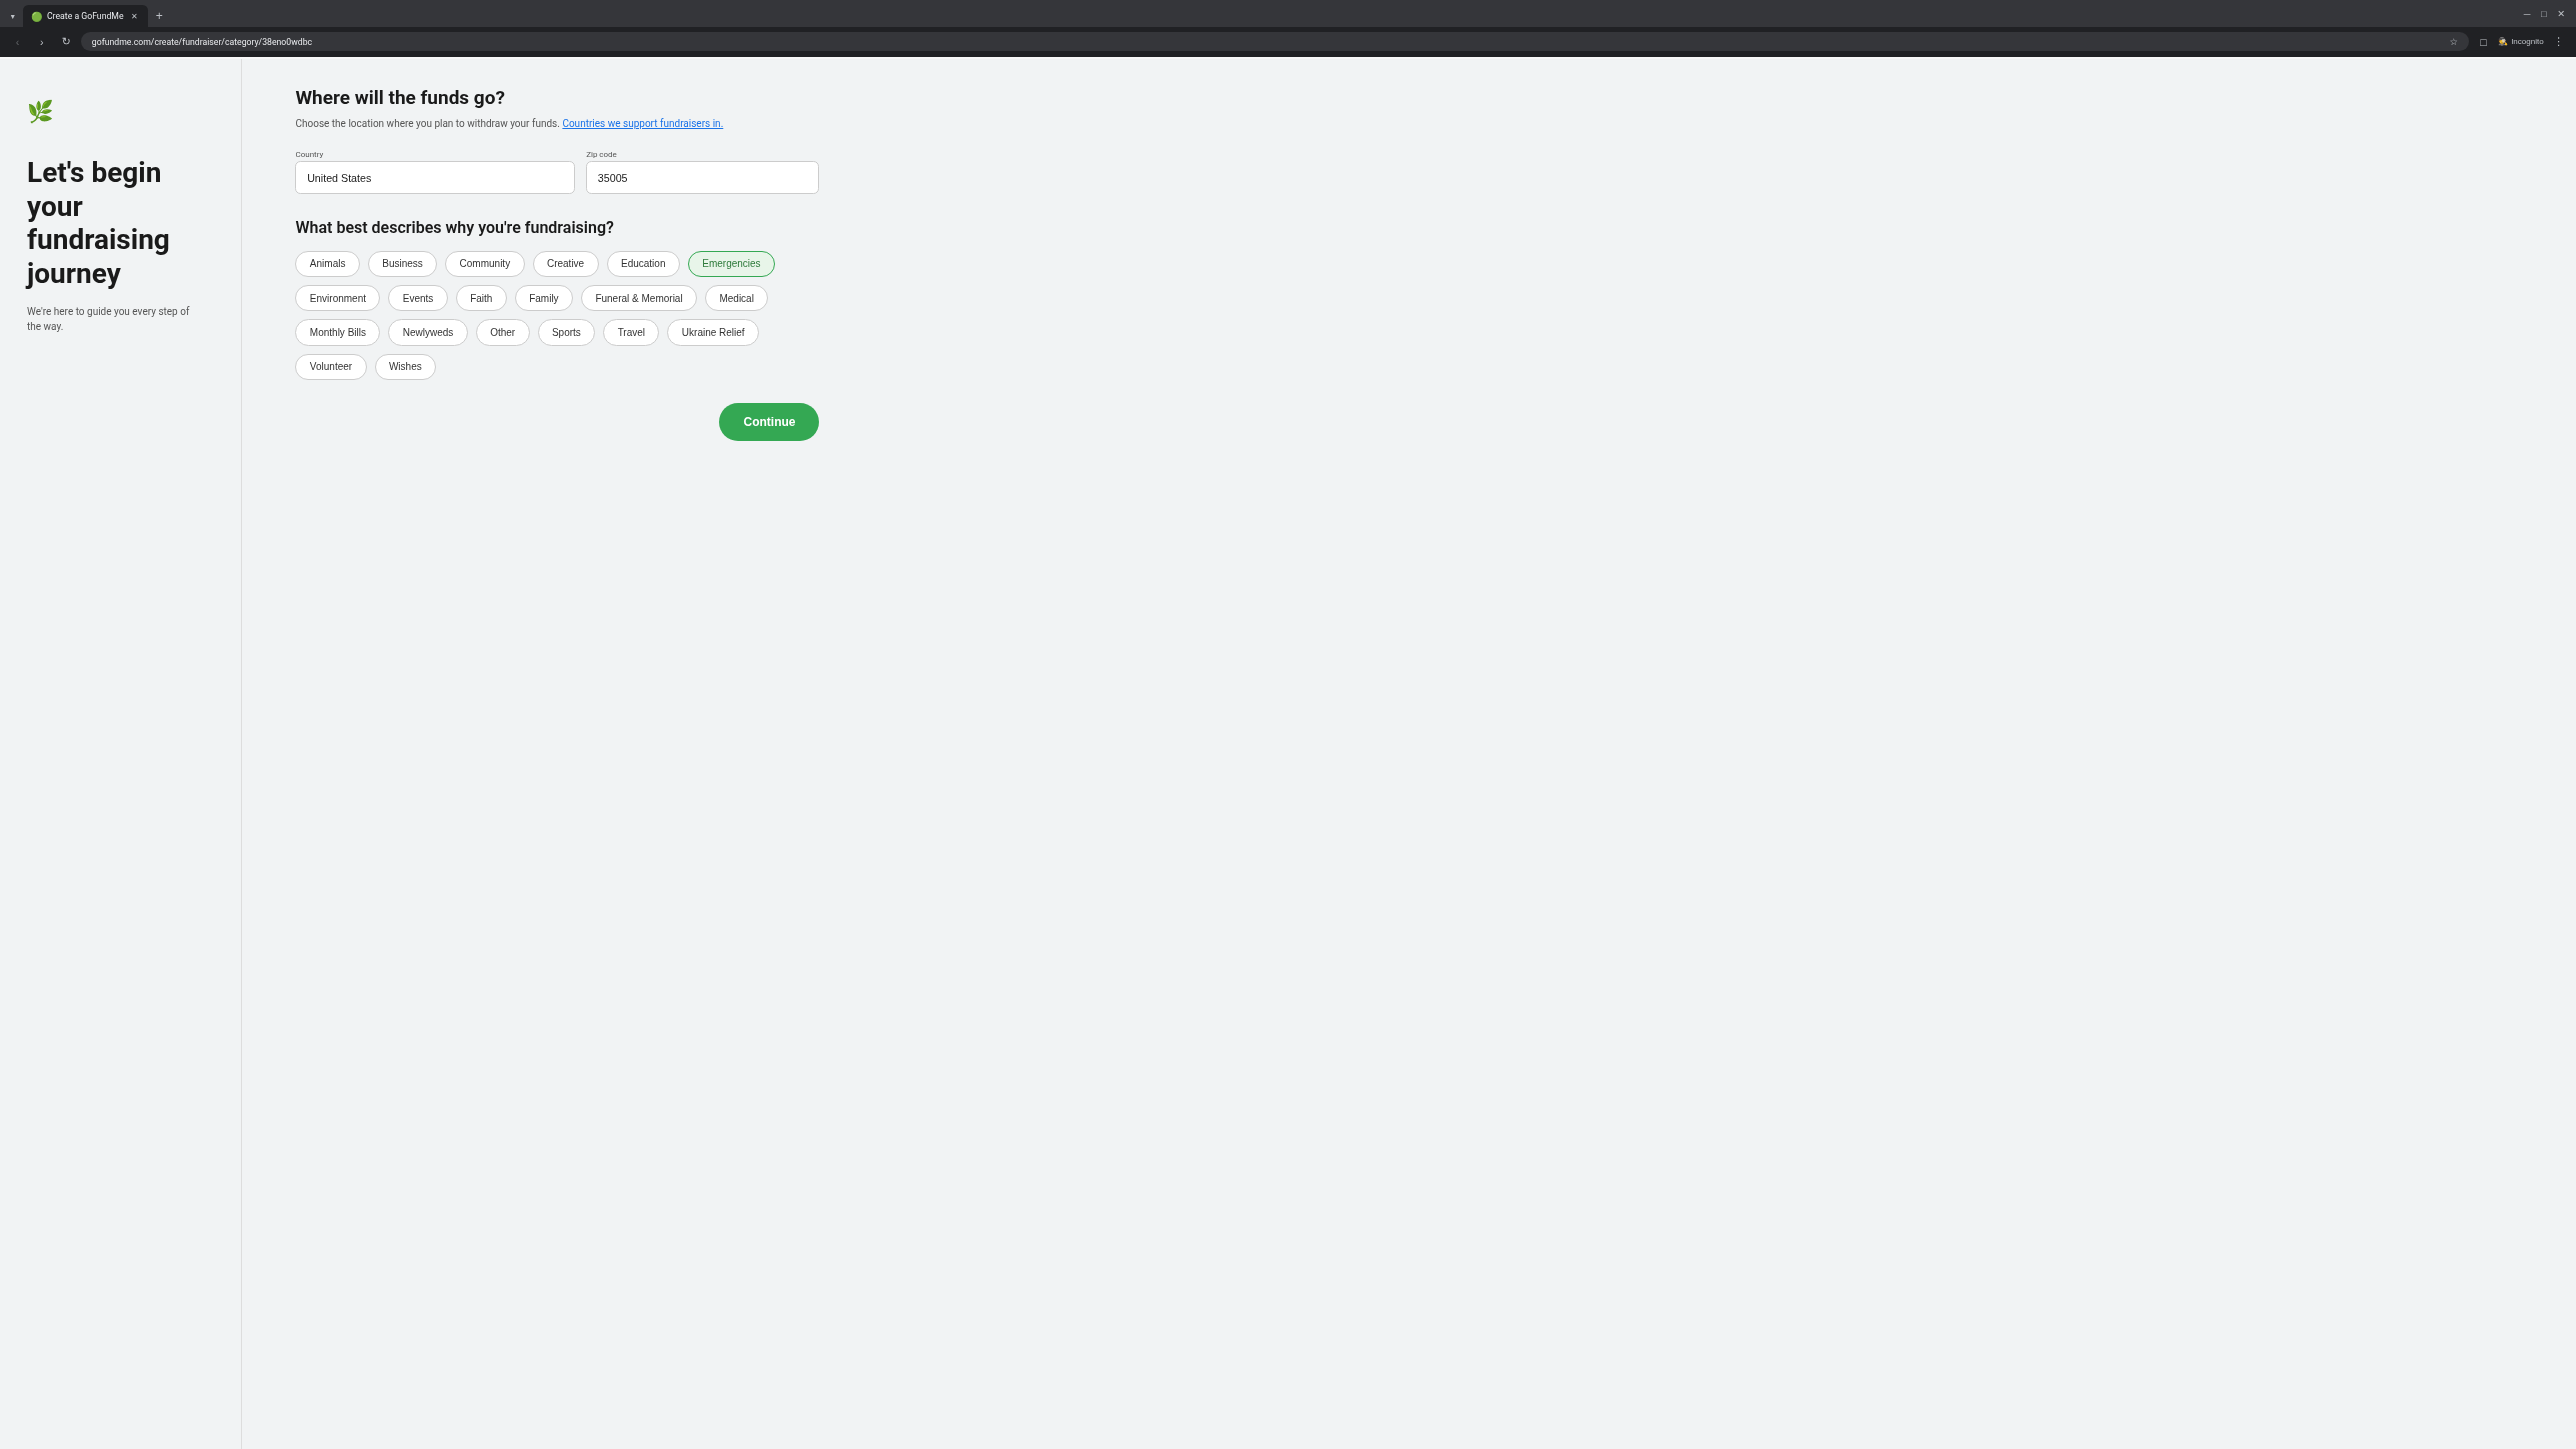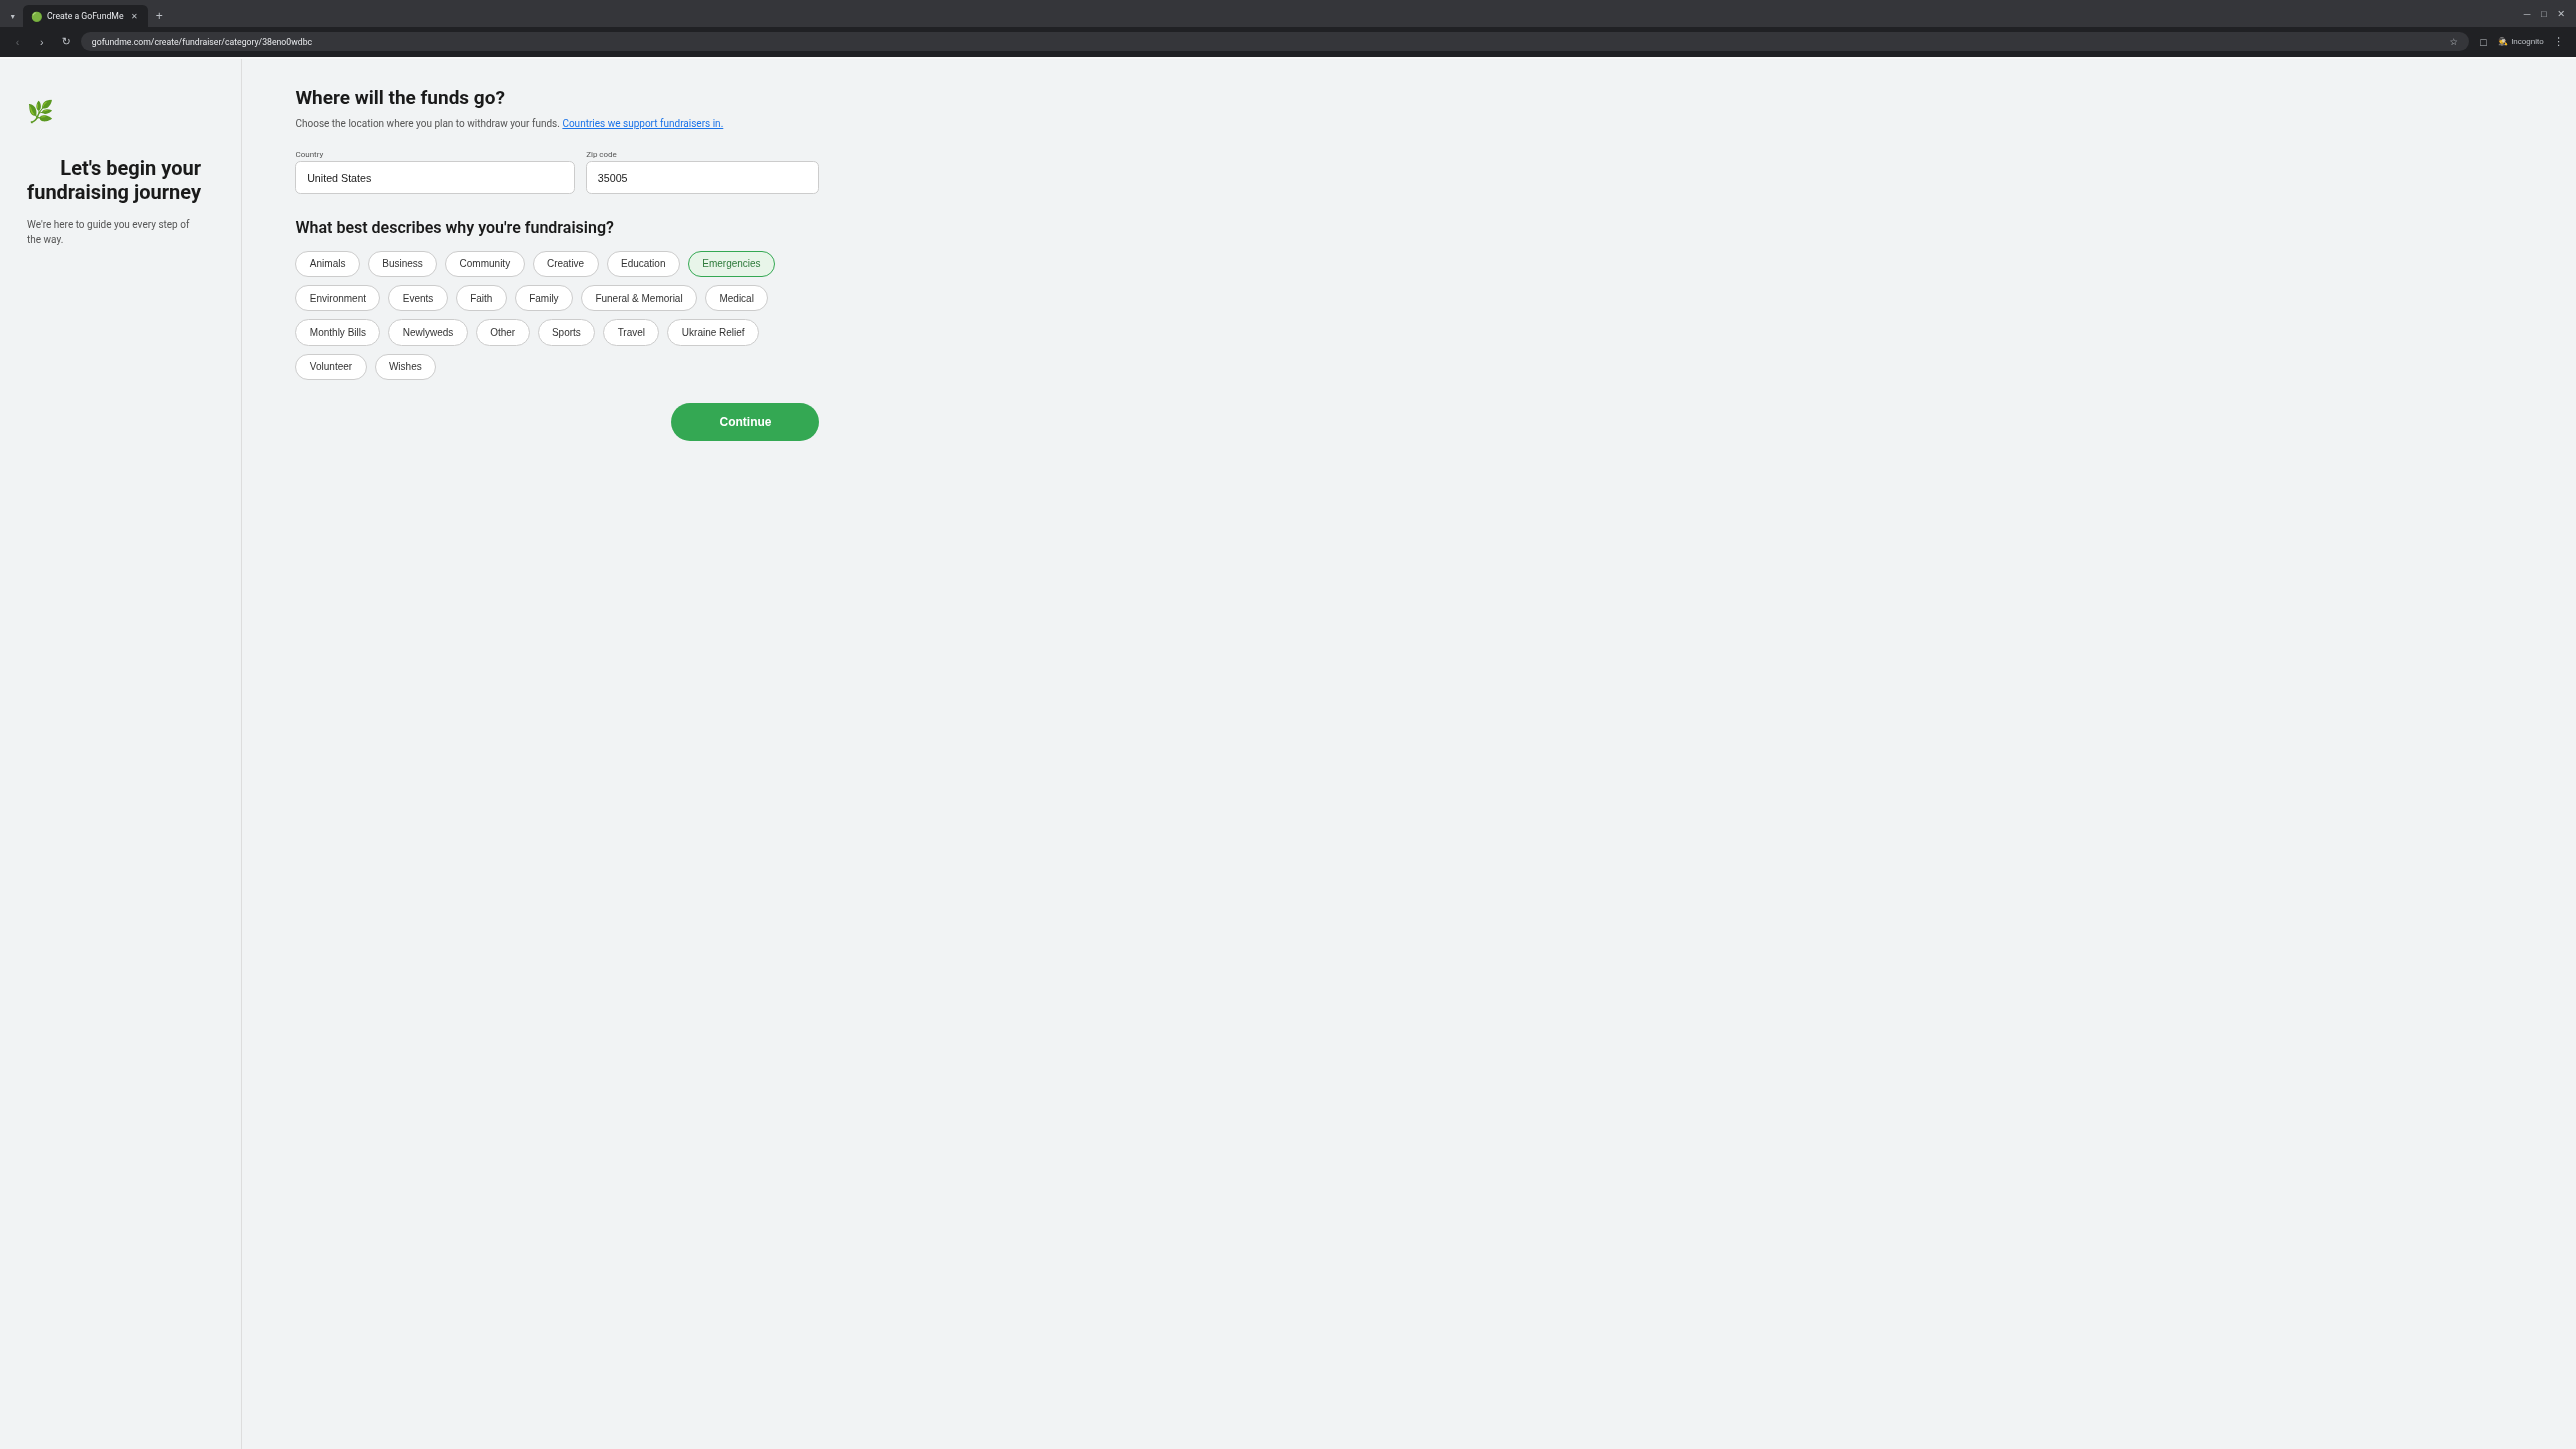--- a/index.html
+++ b/index.html
@@ -173,26 +173,25 @@
       flex-direction: column;
     }
     .logo {
       margin-bottom: 32px;
     }
     .logo-icon {
       color: #34a853;
       font-size: 21.5px;
     }
     .left-heading {
-      font-size: 20px;
+      font-size: 28px;
       font-weight: 700;
       color: #1a1a1a;
       line-height: 1.2;
       margin-bottom: 13.4px;
-      text-align: right;
     }
     .left-subtext {
       font-size: 10px;
       color: #555;
       line-height: 1.5;
     }
 
     
     .right-panel {
       flex: 1;
@@ -280,21 +279,21 @@
     .continue-row {
       display: flex;
       justify-content: flex-end;
       padding: 13.4px 0;
     }
     .continue-btn {
       background: #34a853;
       color: #fff;
       border: none;
       border-radius: 19px;
-      padding: 12px 48px;
+      padding: 12px 24px;
       font-size: 12px;
       font-weight: 600;
       cursor: pointer;
       transition: background 0.15s;
     }
 
     
     .page-separator {
       width: 0.7px;
       background: #ddd;

